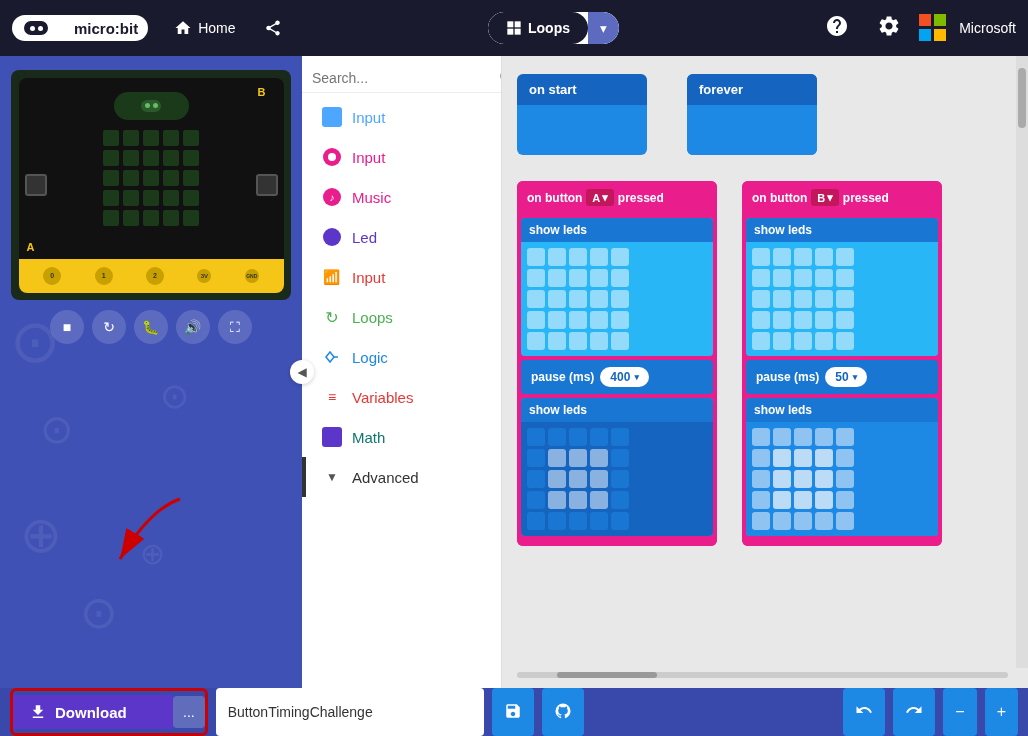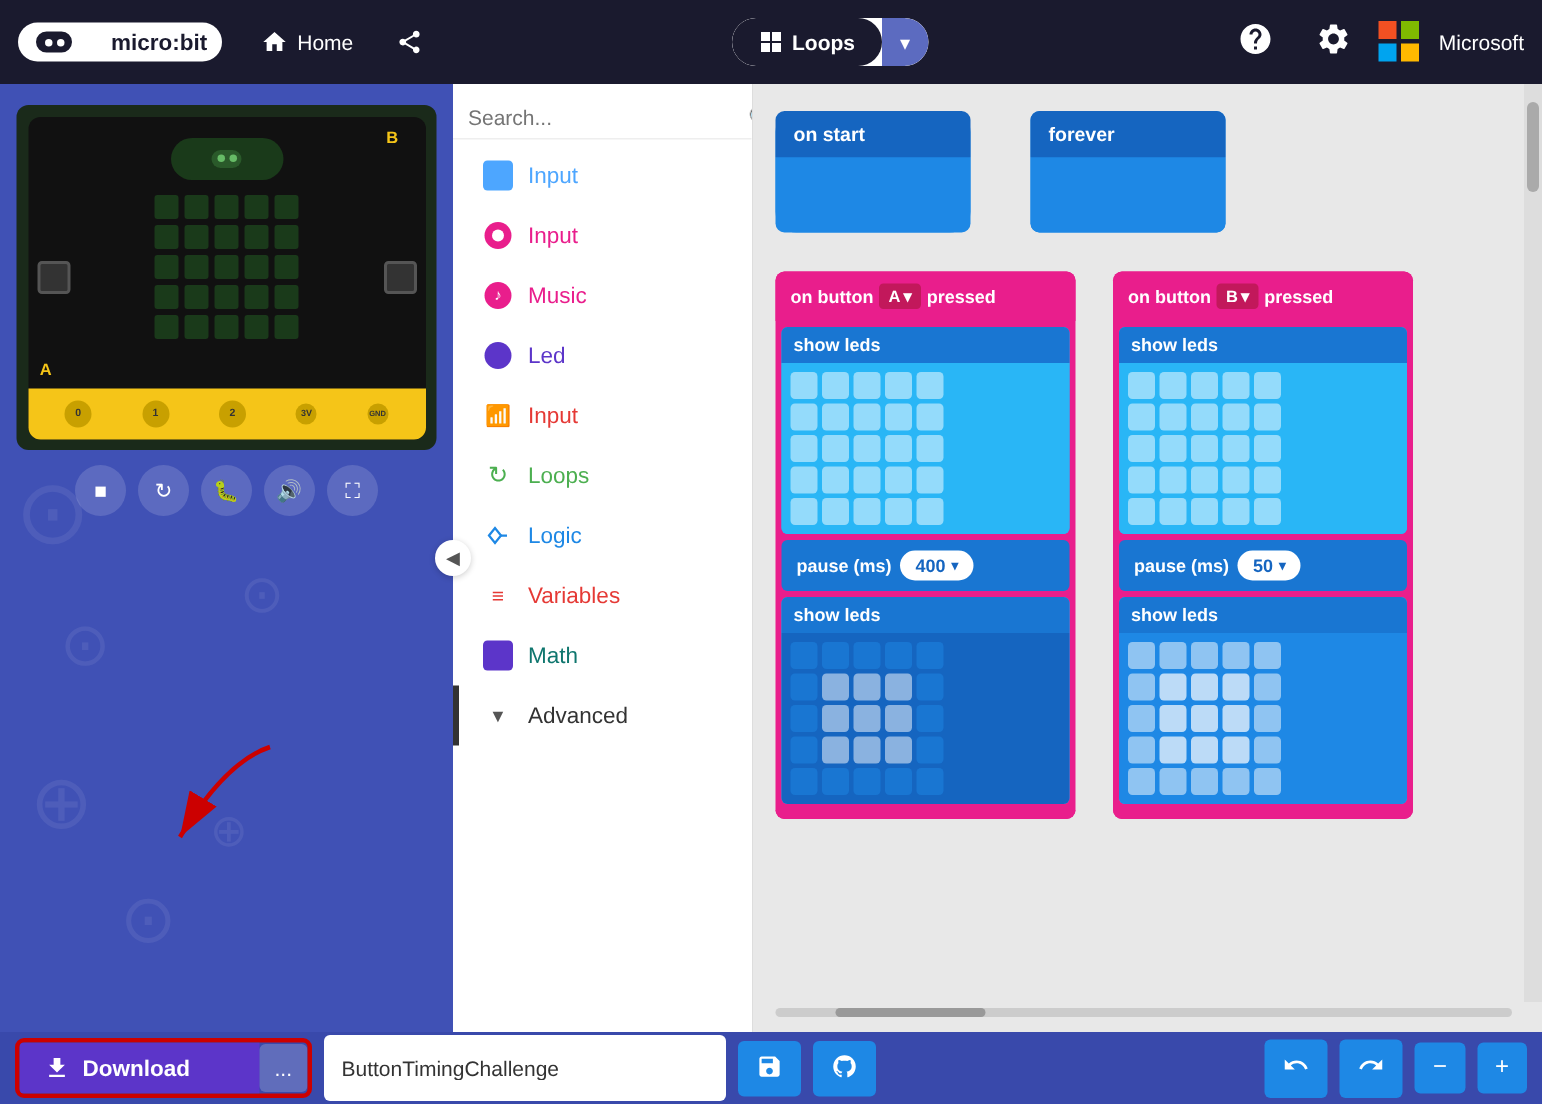--- a/index.html
+++ b/index.html
@@ -58,21 +58,21 @@
     .search-input { border: none; outline: none; flex: 1; font-size: 14px; color: #555; }
     .search-icon { color: #999; font-size: 14px; }
     .cat-item { display: flex; align-items: center; gap: 10px; padding: 10px 16px; cursor: pointer; font-size: 15px; font-weight: 500; border-left: 4px solid transparent; }
     .cat-icon { width: 20px; height: 20px; display: flex; align-items: center; justify-content: center; font-size: 14px; flex-shrink: 0; }
 
     
     .blocks-canvas { flex: 1; background: #e8e8e8; position: relative; overflow: hidden; }
 
     
     .bottom-bar {
-      height: 48px; background: #3949ab; display: flex; align-items: center; padding: 0 10px; gap: 8px;
+      height: 48px; background: #3949ab; display: flex; padding: 0 10px; gap: 8px;
     }
     .download-btn {
       display: flex; align-items: center; gap: 8px; background: #5c35c9; border: 3px solid #ff3333; color: white;
       border-radius: 6px; padding: 8px 16px; font-size: 15px; font-weight: 700; cursor: pointer; min-width: 160px;
     }
     .more-btn { background: rgba(255,255,255,0.2); border: none; color: white; border-radius: 4px; padding: 8px 10px; cursor: pointer; font-size: 14px; }
     .project-name-input {
       flex: 1; max-width: 300px; padding: 14px 12px; border-radius: 4px; border: none; font-size: 14px; background: white; color: #333;
     }
     .bottom-icon-btn {

